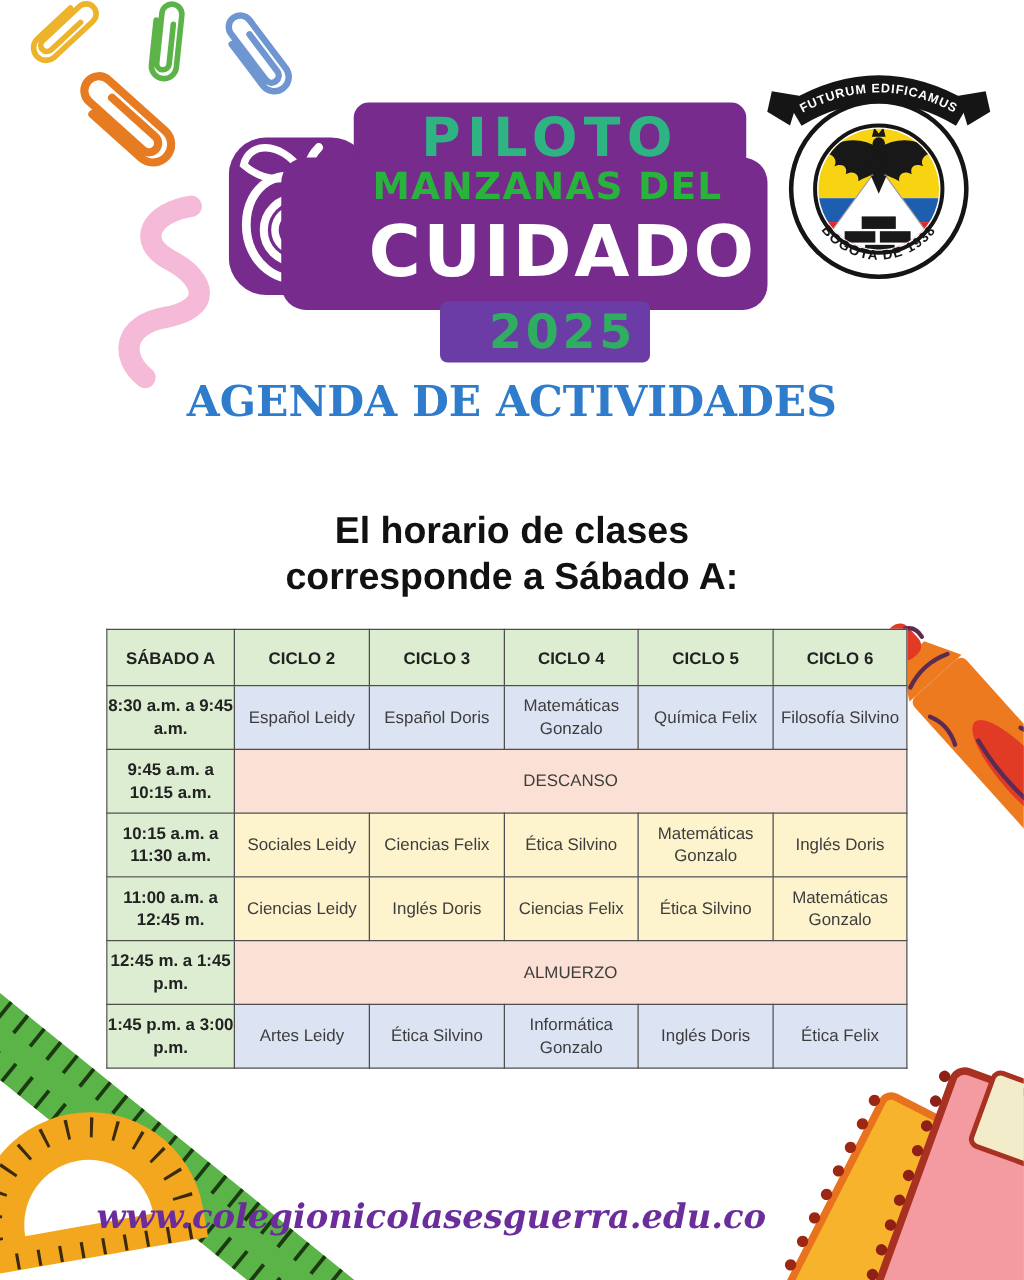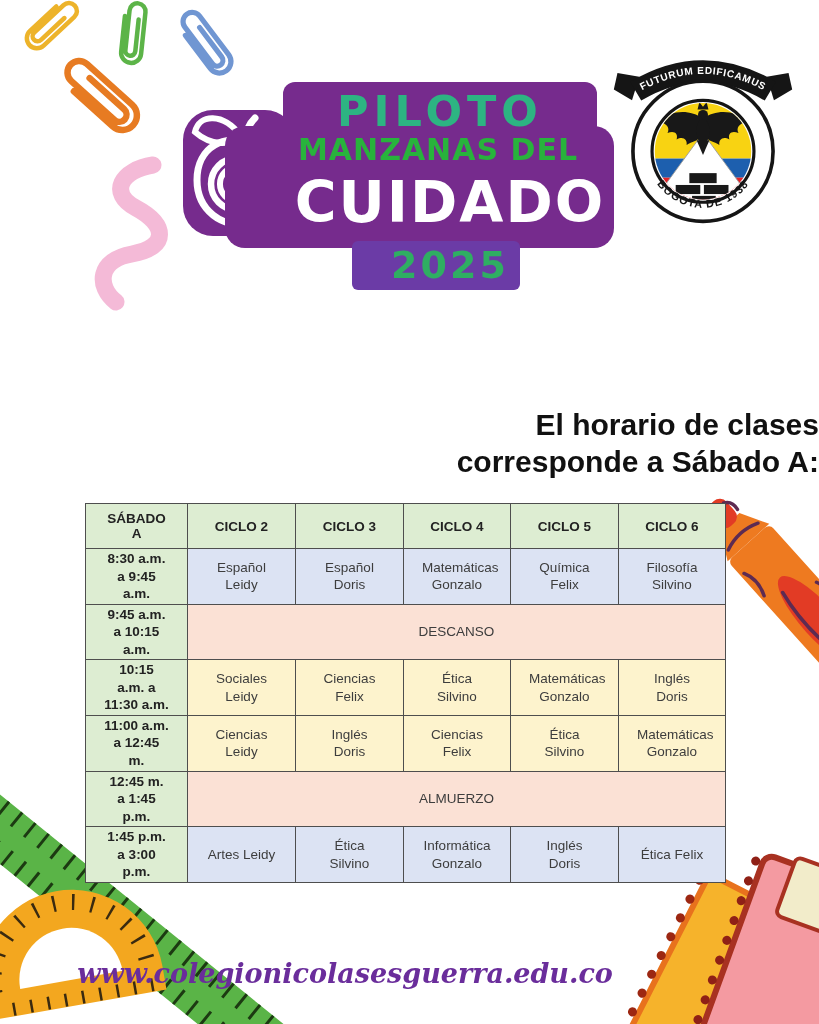--- a/index.html
+++ b/index.html
@@ -18,28 +18,28 @@
   #t-piloto{left:283px;top:84px;width:314px;line-height:54px;font-size:43px;letter-spacing:5px;color:var(--piloto-green);}
   #t-manzanas{left:268px;top:133px;width:340px;line-height:33px;font-size:30px;letter-spacing:1px;color:var(--manzanas-green);}
   #t-cuidado{left:288px;top:160px;width:324px;line-height:84px;font-size:57px;letter-spacing:2px;color:#ffffff;}
   #t-year{left:352px;top:241px;width:196px;line-height:49px;font-size:38px;letter-spacing:3px;color:var(--year-green);}
   #apple-svg{left:183px;top:102px;z-index:1;}
 
   
   #heading{left:0;top:301px;width:819px;text-align:center;z-index:2;
            font-family:"DejaVu Serif", serif;font-weight:bold;
            font-size:34px;line-height:43px;color:var(--heading-blue);}
-  #subheading{left:0;top:406px;width:819px;text-align:right;z-index:2;
+  #subheading{left:0;top:406px;width:819px;text-align:center;z-index:2;
               font-weight:bold;font-size:30px;line-height:37px;color:var(--text-black);}
 
   
   #schedule-wrap{left:85px;top:503px;z-index:2;}
   table{border-collapse:collapse;table-layout:fixed;width:640px;background:#fff;}
   th,td{border:1.6px solid var(--cell-border);text-align:center;vertical-align:middle;
-        padding:1px 18px;overflow:hidden;}
+        padding:1px 0;overflow:hidden;}
   th{height:42px;font-size:13.5px;font-weight:bold;color:#222;background:var(--cell-green);}
   td{height:48px;font-size:13.5px;line-height:1.3;color:var(--cell-text);}
   td.time{background:var(--cell-green);font-weight:bold;color:#222;}
   td.blue{background:var(--cell-blue);}
   td.yellow{background:var(--cell-yellow);}
   td.pink{background:var(--cell-pink);}
 
   
   #footer-site{left:0;top:958px;width:690px;text-align:center;z-index:2;
                font-family:"DejaVu Serif", serif;font-weight:bold;font-style:italic;
@@ -175,20 +175,21 @@
 
   <text class="crest-txt" font-size="11" letter-spacing="1.3" fill="#151515">
     <textPath href="#ringPath" startOffset="50%" text-anchor="middle">COLEGIO NACIONAL NICOLAS ESGUERRA</textPath>
   </text>
   <text class="crest-txt" font-size="12" letter-spacing="1.2" fill="#151515">
     <textPath href="#bottomPath" startOffset="50%" text-anchor="middle">BOGOTA DE 1938</textPath>
   </text>
 </svg>
 
 <div id="heading" class="abs">
+  <div>AGENDA DE ACTIVIDADES</div>
 </div>
 
 <div id="subheading" class="abs">
   <div>El horario de clases</div>
   <div>corresponde a Sábado A:</div>
 </div>
 
 <div id="schedule-wrap" class="abs">
   <table>
     <colgroup>

